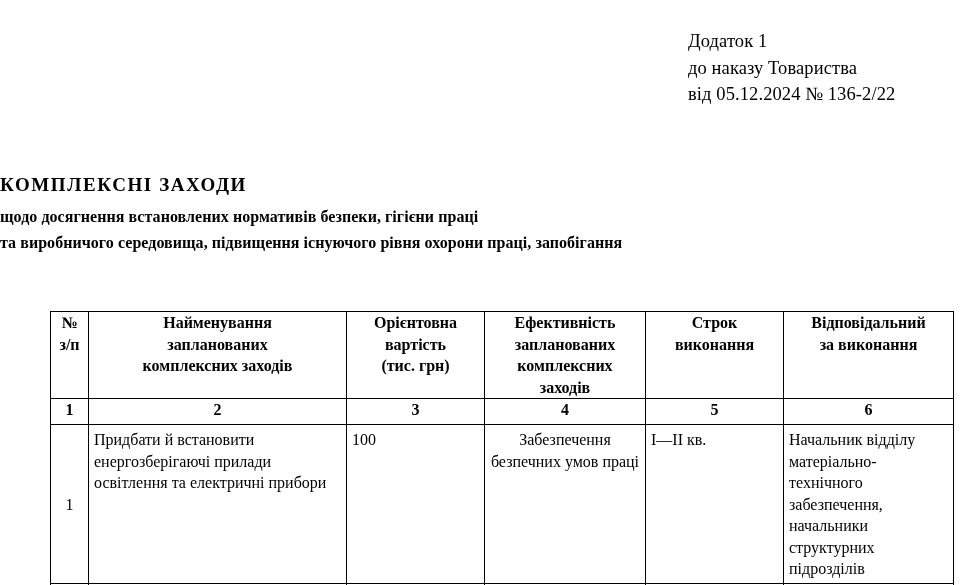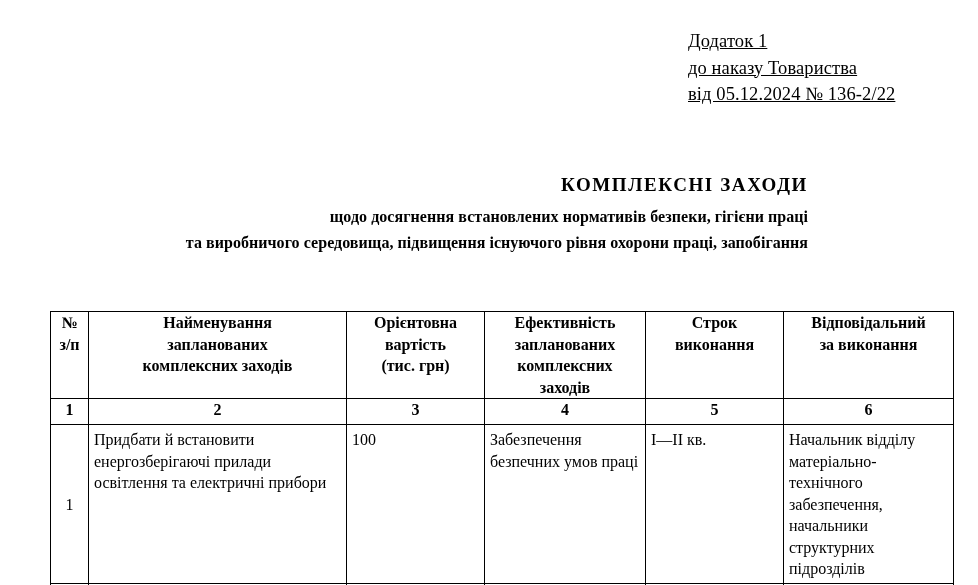--- a/index.html
+++ b/index.html
@@ -28,31 +28,30 @@
   
   .doc-ref {
     position: absolute;
     left: 688px;
     top: 28px;
     width: 280px;
     font-size: 18.5px;
     line-height: 26.5px;
     text-align: left;
     white-space: nowrap;
-    text-decoration: underline;
   }
   .doc-ref div { letter-spacing: 0.1px; }
 
   
   .title-block {
     position: absolute;
     left: 0;
     top: 172px;
     width: 808px;
-    text-align: right;
+    text-align: left;
   }
   .title-main {
     font-size: 19px;
     font-weight: bold;
     letter-spacing: 1.6px;
     line-height: 26px;
     margin-bottom: 6px;
   }
   .title-sub {
     font-size: 16px;
@@ -110,21 +109,21 @@
     padding: 4px 5px 2px 5px;
   }
   td.idx {
     text-align: center;
     vertical-align: middle;
     padding-left: 2px;
     padding-right: 2px;
   }
   td.name    { text-align: left;   }
   td.cost    { text-align: left; }
-  td.effect  { text-align: left;   }
+  td.effect  { text-align: center;   }
   td.term    { text-align: left; }
   td.resp    { text-align: left; margin-top: 47px;   }
 
   .row-1 td { height: 152px; }
   .row-cut td { height: 8px; }
 </style>
 </head>
 <body>
 
 <div class="page">

